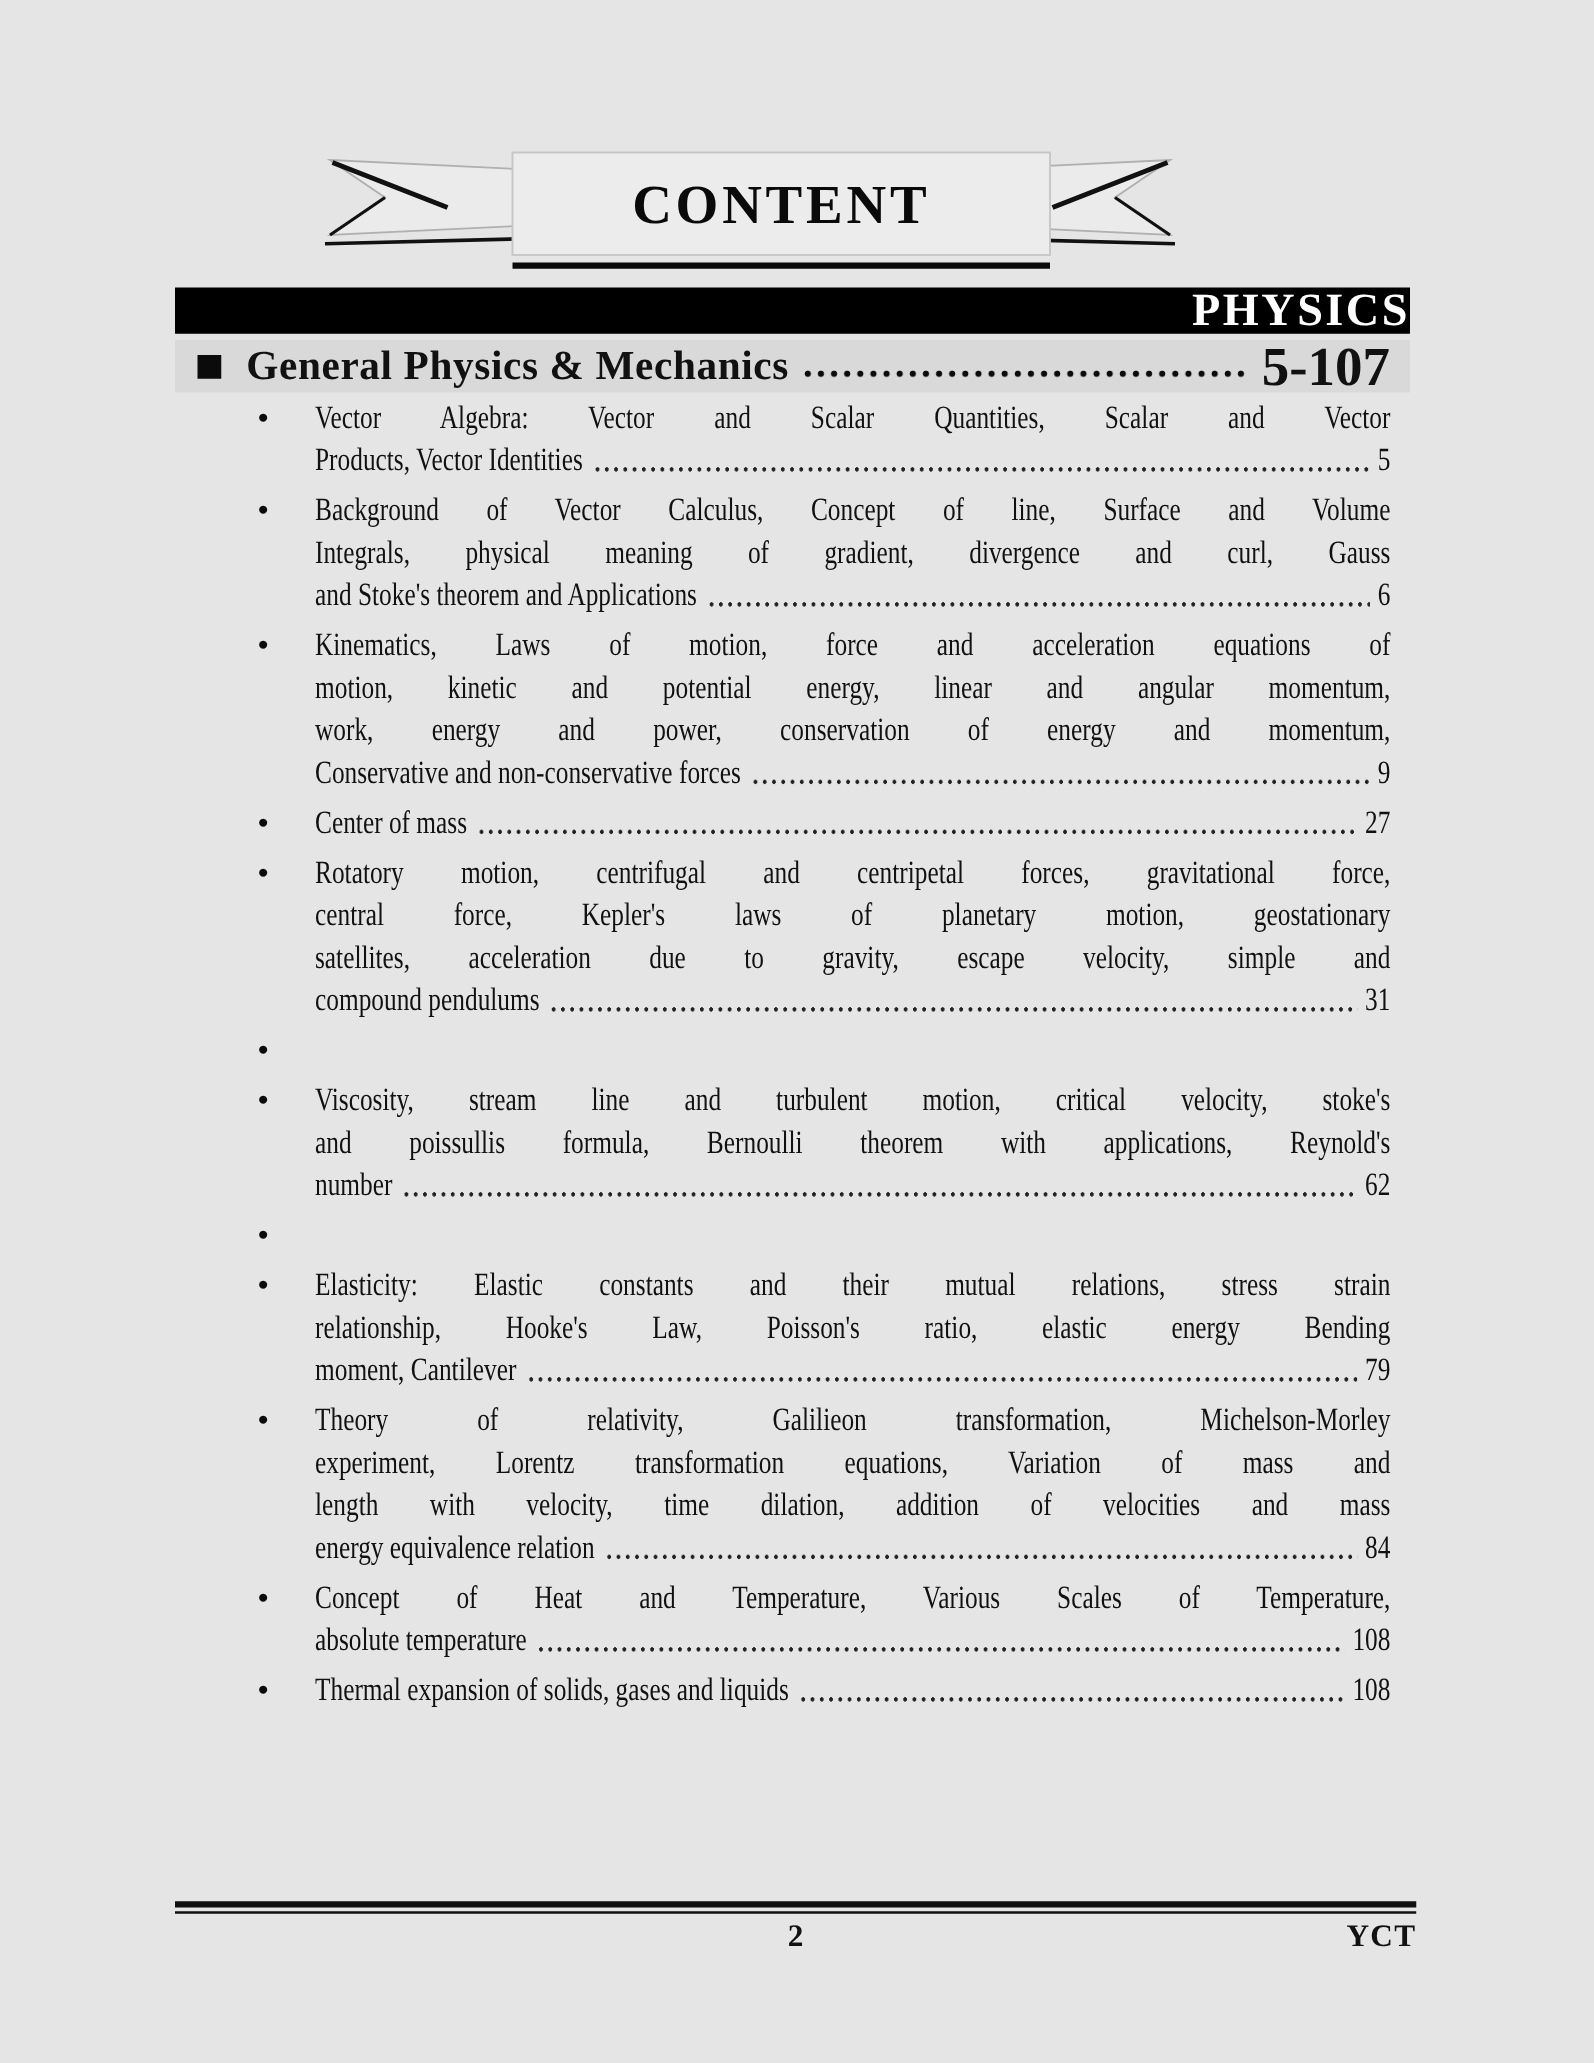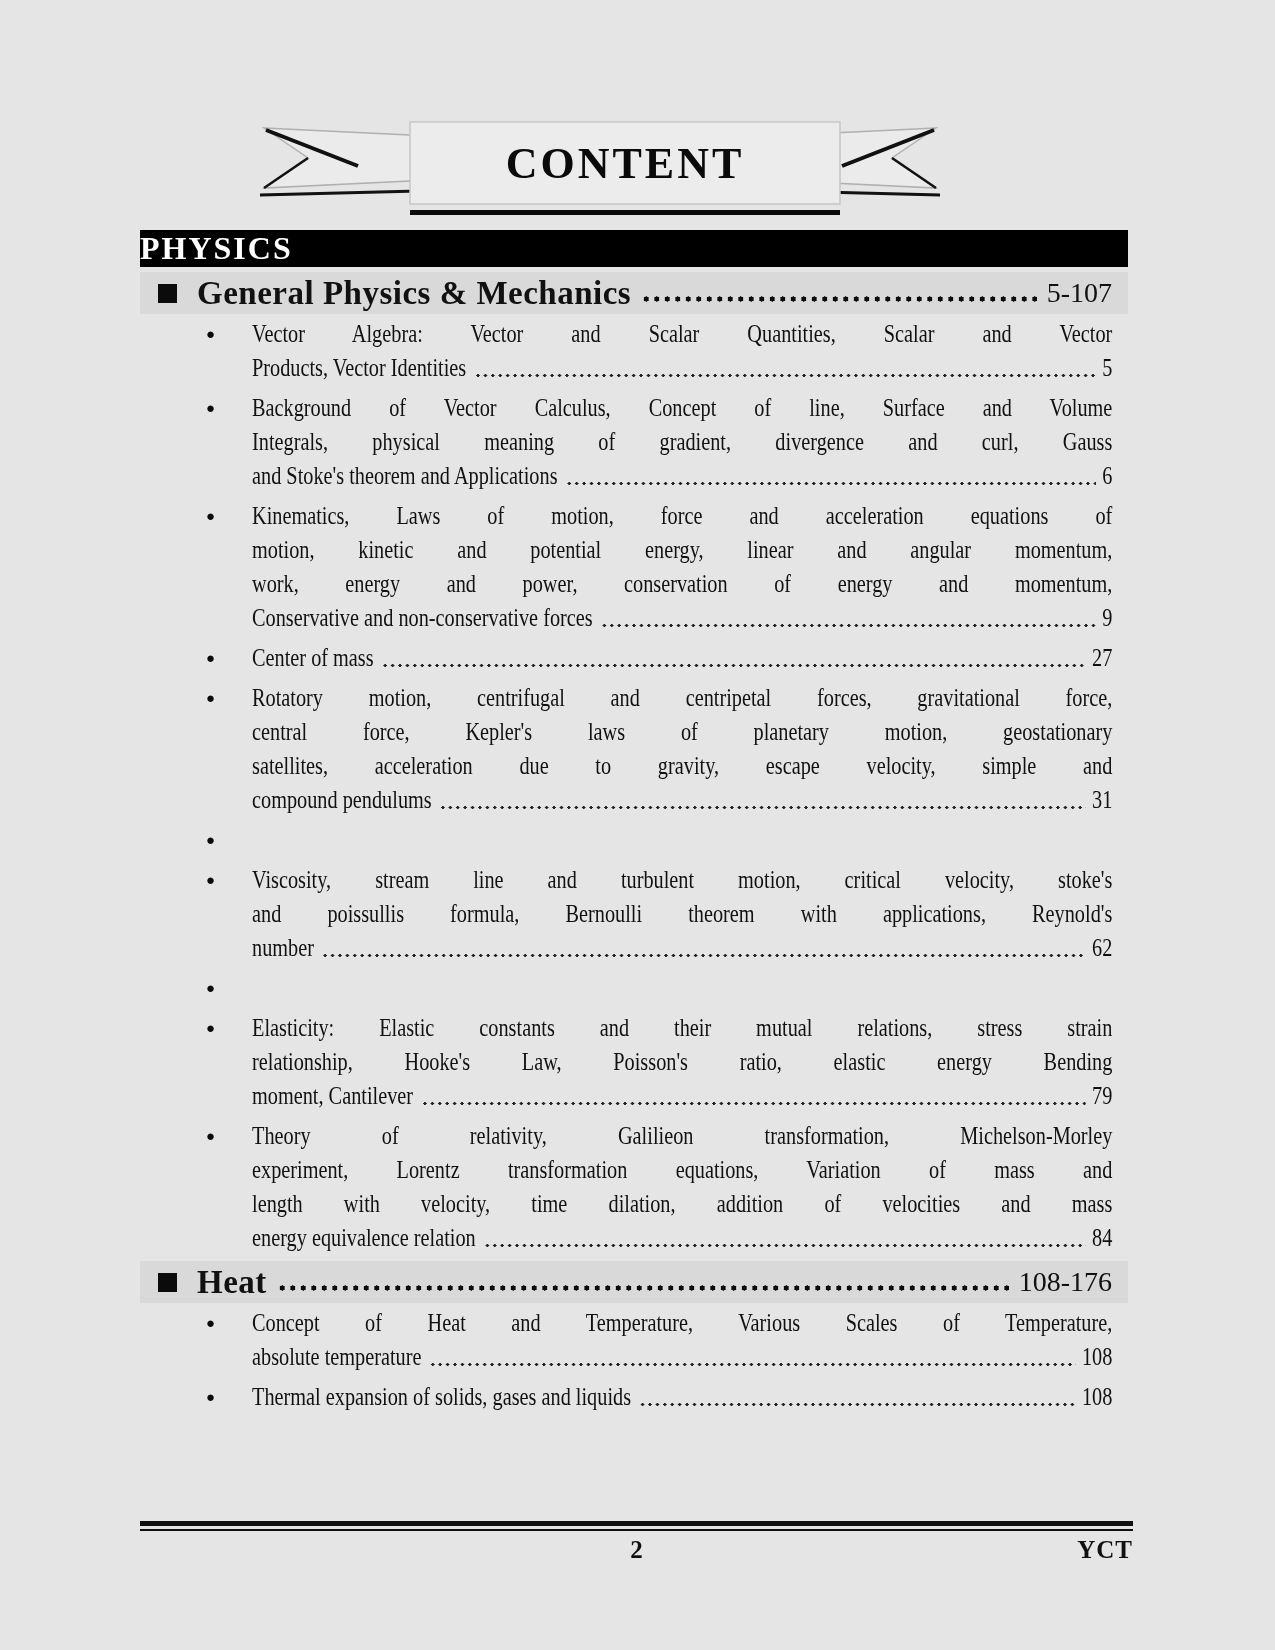--- a/index.html
+++ b/index.html
@@ -8,37 +8,37 @@
     background:#e5e5e5; overflow:hidden;
     font-family:"Liberation Serif", serif; color:#111;
   }
 
   
   .banner { position:absolute; left:258px; top:114px; width:684px; height:104px; }
 
   
   .subject-bar {
     position:absolute; left:140px; top:230px; width:988px; height:37px;
-    background:var(--bar-bg,#000); color:#fff; text-align:left;
-    font-weight:700; font-size:32px; line-height:37px; letter-spacing:2px;
+    background:var(--bar-bg,#000); color:#fff; text-align:right;
+    font-weight:700; font-size:37px; line-height:37px; letter-spacing:2px;
   }
 
   
   .toc { position:absolute; left:140px; top:272px; width:988px; }
 
   .sec-head {
     height:42px; background:var(--head-bg,#d9d9d9);
     display:flex; align-items:center;
     padding:0 16px 0 18px; box-sizing:border-box;
     margin:4px 0 3px;
   }
   .sec-head:first-child { margin-top:0;justify-content:space-between; }
   .sq { width:19px; height:19px; background:#0b0b0b; margin-right:20px; flex:0 0 auto; }
   .sec-title { font-size:33px; font-weight:700; white-space:nowrap; letter-spacing:0.5px; }
-  .sec-pages { font-size:28px; font-weight:400; white-space:nowrap; }
+  .sec-pages { font-size:44px; font-weight:700; white-space:nowrap; }
 
   .leader { flex:1 1 30px; background-repeat:repeat-x; background-position:left center; }
   .sec-leader {
     height:6px; align-self:flex-end; margin:0 10px 12px 10px;
     background-image:radial-gradient(circle, #0b0b0b 2.5px, transparent 2.7px);
     background-size:10.5px 6px;
   }
 
   .toc-item { display:flex; margin-bottom:6px; }
   .bullet-col { width:112px; padding-left:66px; box-sizing:border-box;
@@ -207,26 +207,20 @@
             <div class="line line-just">experiment, Lorentz transformation equations, Variation of mass and</div>
             <div class="line line-just">length with velocity, time dilation, addition of velocities and mass</div>
             <div class="line line-last">
               <span class="txt">energy equivalence relation</span>
               <span class="leader item-leader"></span>
               <span class="pg">84</span>
             </div>
           </div>
         </div>
       </div>
-      <div class="sec-head">
-        <span class="sq"></span>
-        <span class="sec-title">Heat</span>
-        <span class="leader sec-leader"></span>
-        <span class="sec-pages">108-176</span>
-      </div>
       <div class="toc-item">
         <div class="bullet-col"><span class="bullet">●</span></div>
         <div class="entry">
           <div class="entry-in">
             <div class="line line-just">Concept of Heat and Temperature, Various Scales of Temperature,</div>
             <div class="line line-last">
               <span class="txt">absolute temperature</span>
               <span class="leader item-leader"></span>
               <span class="pg">108</span>
             </div>

